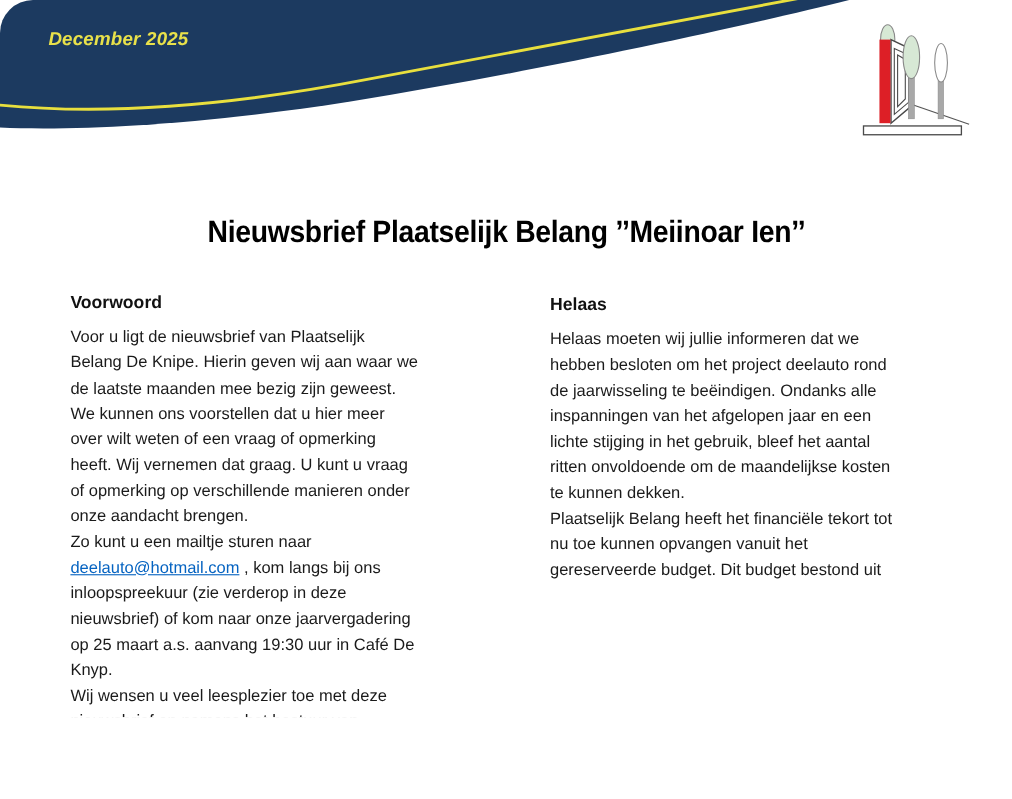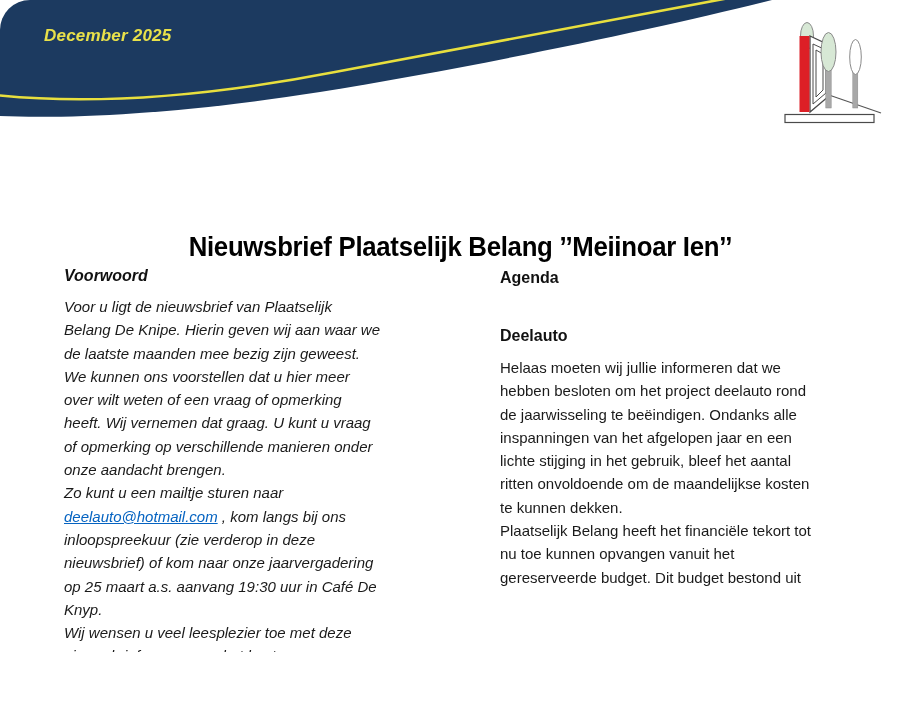--- a/index.html
+++ b/index.html
@@ -36,33 +36,32 @@
     width: 110px;
     height: 112px;
   }
   .doc-title-wrap {
     position: absolute;
     top: 195px;
     left: 0;
     width: 920px;
     display: flex;
     justify-content: center;
-    margin-top: 36px;
   }
   .doc-title {
     display: inline-block;
     font-size: 28px;
     font-weight: bold;
     color: #000000;
     letter-spacing: -0.3px;
     transform: scaleX(0.92);
     white-space: nowrap;
   }
   .col { position: absolute; }
-  .col-left  { left: 64px;  top: 266px; width: 420px; font-style: italic; }
+  .col-left  { left: 64px;  top: 266px; width: 420px; }
   .col-right { left: 500px; top: 268px; width: 415px; }
   .section-heading {
     font-size: 16px;
     line-height: 20px;
     font-weight: bold;
     color: #111111;
     margin: 0 0 9px 0;
   }
   .body-text {
     font-size: 15px;
@@ -135,22 +134,21 @@
 nieuwsbrief) of kom naar onze jaarvergadering
 op 25 maart a.s. aanvang 19:30 uur in Café De
 Knyp.
 Wij wensen u veel leesplezier toe met deze
 nieuwsbrief en namens het bestuur van
 Plaatselijk Belang De Knipe wensen wij u een
 fijne kerst en alvast een gelukkig 2026 toe!</span></p>
   </div>
 
   <div class="col col-right">
-    <h2 class="section-heading">Agenda</h2>
-    <h2 class="section-heading heading-deelauto">Deelauto</h2>
+    <h2 class="section-heading">Helaas</h2>
     <p class="body-text">Helaas moeten wij jullie informeren dat we
 hebben besloten om het project deelauto rond
 de jaarwisseling te beëindigen. Ondanks alle
 inspanningen van het afgelopen jaar en een
 lichte stijging in het gebruik, bleef het aantal
 ritten onvoldoende om de maandelijkse kosten
 te kunnen dekken.
 Plaatselijk Belang heeft het financiële tekort tot
 nu toe kunnen opvangen vanuit het
 gereserveerde budget. Dit budget bestond uit</p>

